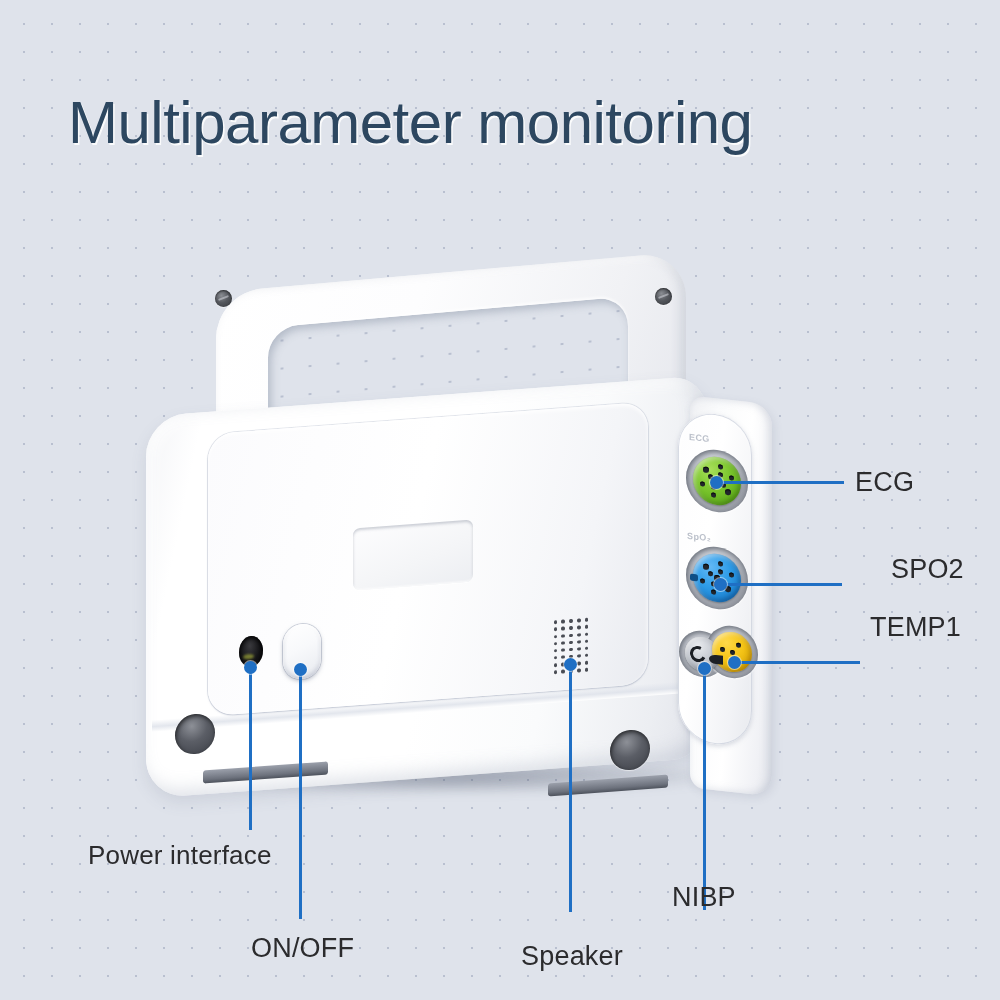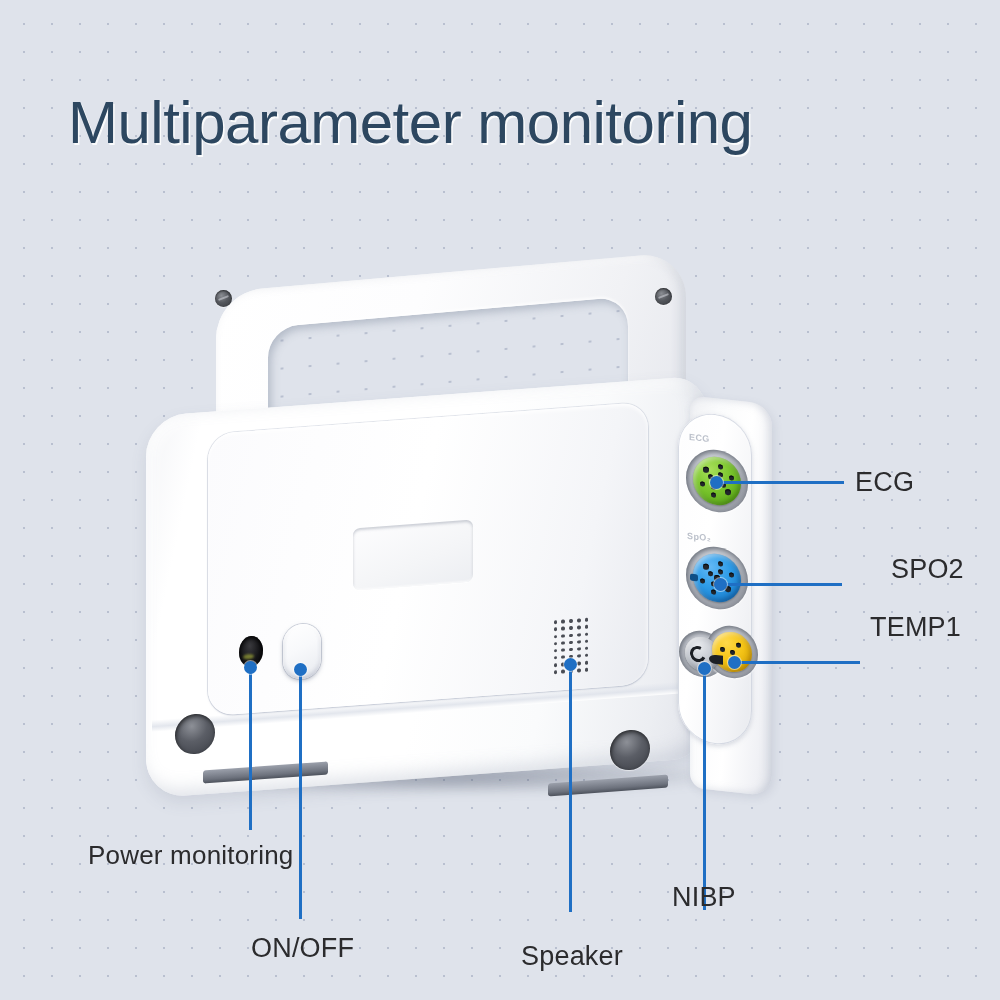--- a/index.html
+++ b/index.html
@@ -422,13 +422,13 @@
 <div class="lead-v" style="left:569px; top:664px; height:248px;"></div>
 <div class="anchor-dot" style="left:564px; top:658px;"></div>
 <div class="callout-label" style="left:521px; top:933px;margin-top:8px;">Speaker</div>
 
 <div class="lead-v" style="left:299px; top:669px; height:250px;"></div>
 <div class="anchor-dot" style="left:294px; top:663px;"></div>
 <div class="callout-label" style="left:251px; top:933px;">ON/OFF</div>
 
 <div class="lead-v" style="left:249px; top:667px; height:163px;"></div>
 <div class="anchor-dot" style="left:244px; top:661px;"></div>
-<div class="callout-label small" style="left:88px; top:840px;">Power monitoring</div>
+<div class="callout-label small" style="left:88px; top:840px;">Power interface</div>
 
 </body></html>

